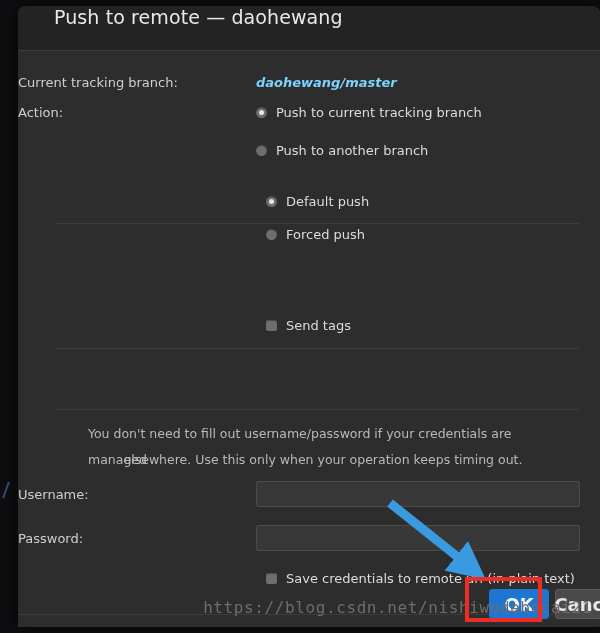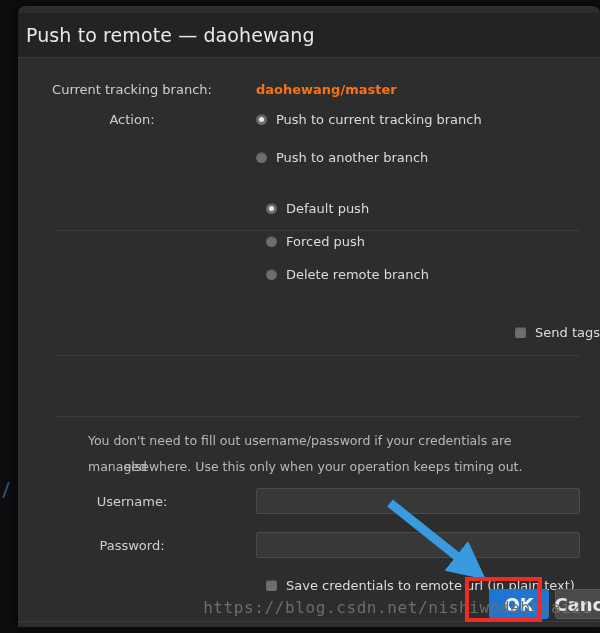--- a/index.html
+++ b/index.html
@@ -44,24 +44,22 @@
     border-top-right-radius: 7px;
     box-shadow: 0 0 14px rgba(0,0,0,.75);
     overflow: hidden;
   }
 
   .titlebar {
     height: 45px;
     background: #232323;
     border-bottom: 1px solid #3a3a3a;
     display: flex;
-    align-items: center;
-    padding-left: 8px;
-    box-sizing: border-box;
-    margin-top: 7px;
+    padding-left: 36px;
+    box-sizing: border-box;
   }
   .titlebar-text {
     color: #e9e9e9;
     font-size: 19px;
     letter-spacing: .1px;
     white-space: nowrap;
   }
 
   .body {
     position: relative;
@@ -72,32 +70,33 @@
   
   .row {
     position: absolute;
     display: flex;
     align-items: center;
     left: 0;
     right: 0;
   }
   .lbl {
     width: 238px;
-    text-align: center;
+    text-align: left;
     padding-right: 10px;
     color: #cfcfcf;
     font-size: 13px;
     box-sizing: border-box;
     white-space: nowrap;
   }
   .val-strong {
-    color: #f97316;
+    color: #7dd3fc;
     font-size: 13px;
     font-weight: bold;
     white-space: nowrap;
+    font-style: italic;
   }
 
   .opt {
     display: flex;
     align-items: center;
     gap: 9px;
     color: #dcdcdc;
     font-size: 13px;
     white-space: nowrap;
   }
@@ -266,30 +265,24 @@
         <span class="radio checked"></span>
         <span>Default push</span>
       </label>
     </div>
     <div class="row" style="top:176px;">
       <label class="opt ctl-col">
         <span class="radio"></span>
         <span>Forced push</span>
       </label>
     </div>
-    <div class="row" style="top:209px;">
-      <label class="opt ctl-col">
-        <span class="radio"></span>
-        <span>Delete remote branch</span>
-      </label>
-    </div>
 
     <div class="sep" style="top:297px;"></div>
 
-    <div class="row" style="top:267px;justify-content:flex-end;">
+    <div class="row" style="top:267px;">
       <label class="opt ctl-col">
         <span class="checkbox"></span>
         <span>Send tags</span>
       </label>
     </div>
 
     <div class="sep" style="top:358px;"></div>
 
     <div class="help" style="top:370px;">You don't need to fill out username/password if your credentials are managed</div>
     <div class="help" style="top:396px;text-align:center;">elsewhere. Use this only when your operation keeps timing out.</div>

